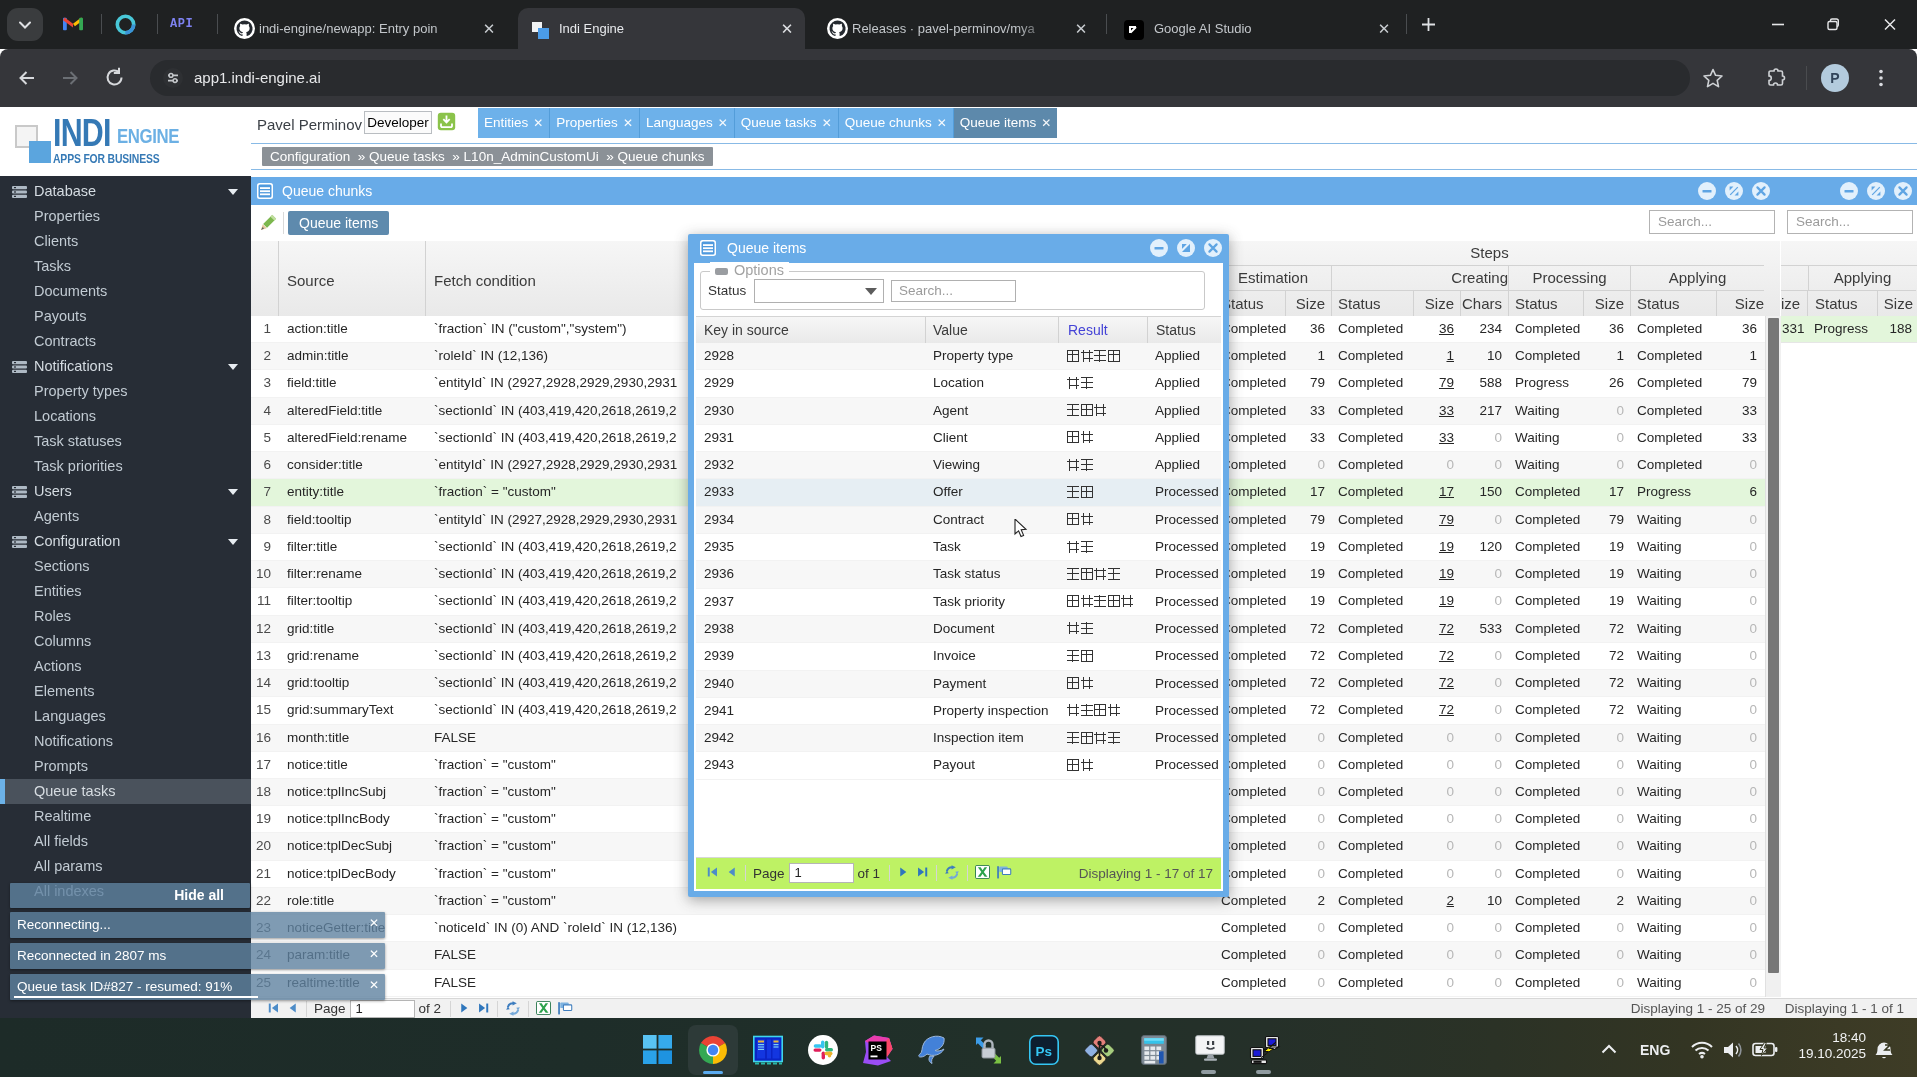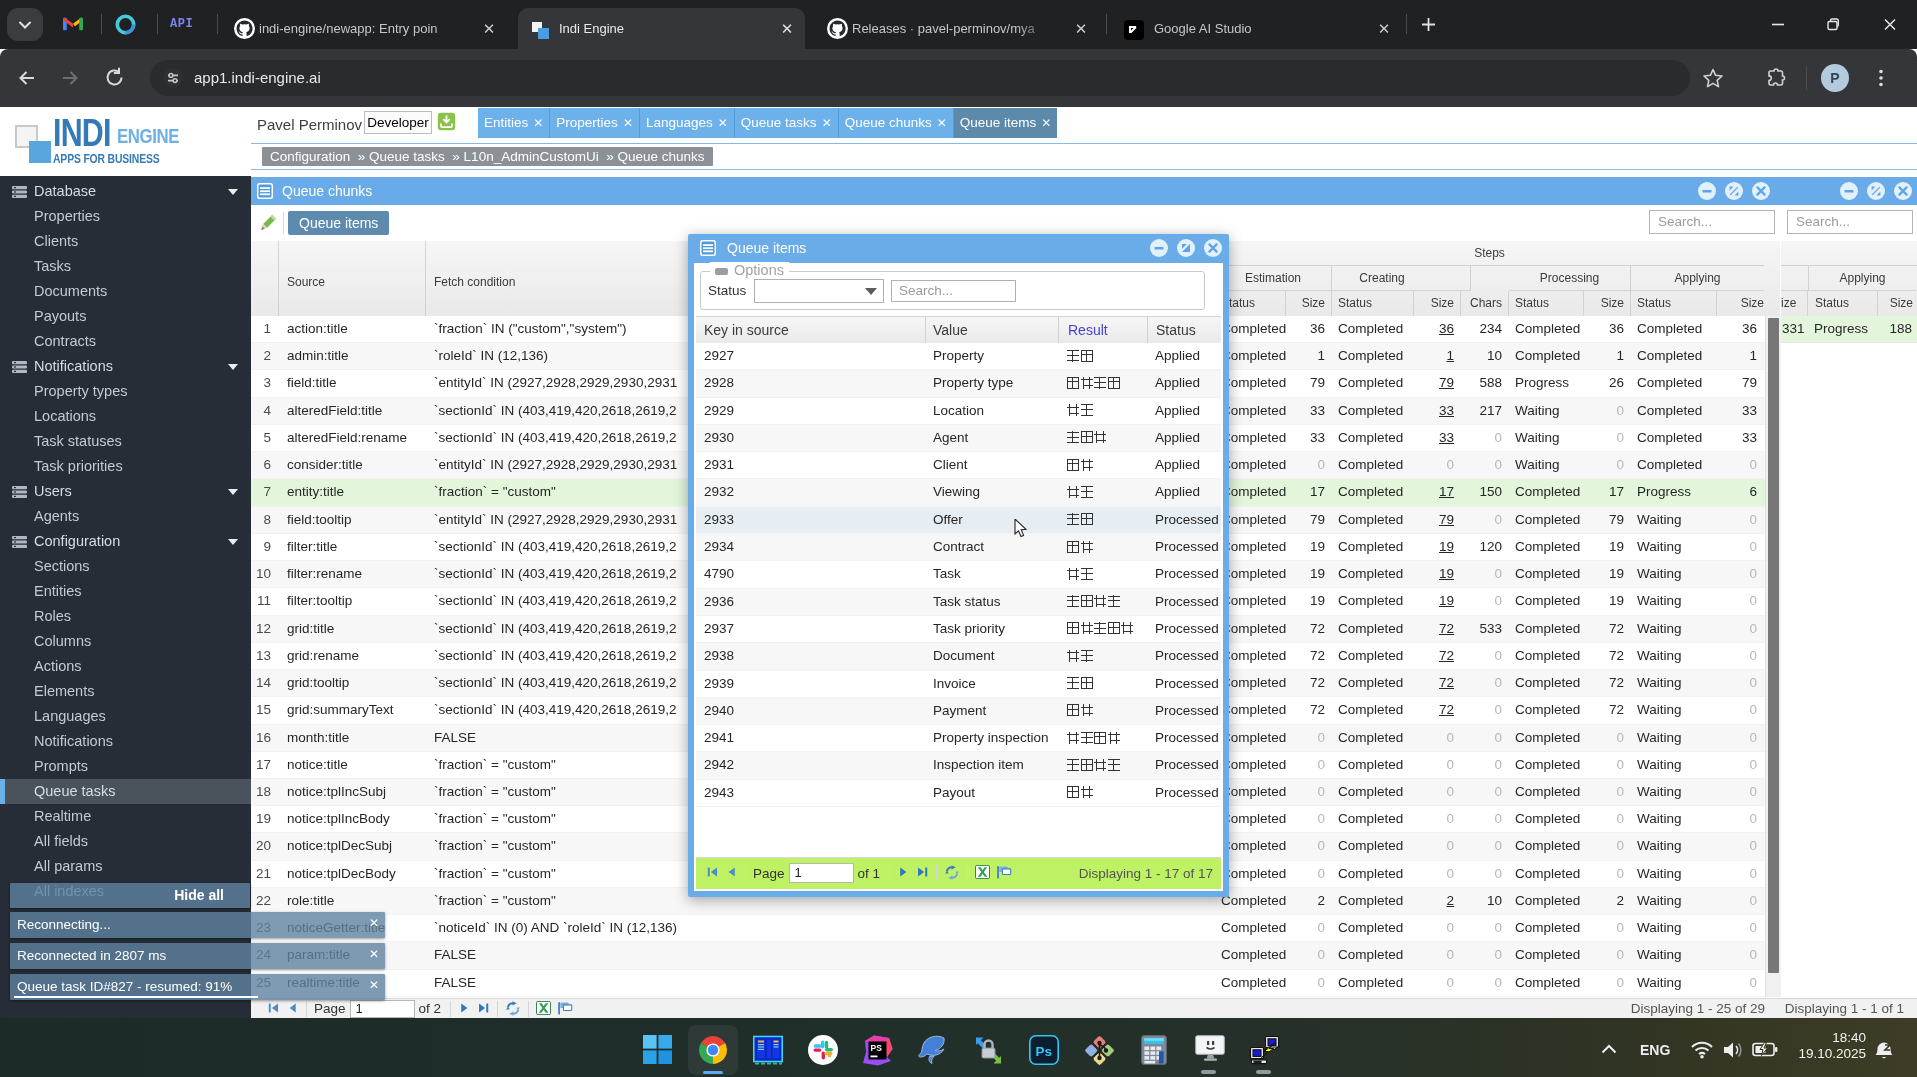--- a/index.html
+++ b/index.html
@@ -41,21 +41,21 @@
 .wtitle{position:absolute;left:31px;top:6px;color:#fff;font-size:14px}
 .wtools{position:absolute;top:5px}
 .wtools .wt{margin-left:9px;float:left}
 #mw-tbar{position:absolute;left:0;top:28px;width:100%;height:36px;background:#fff}
 #mw-tbar .pencil{position:absolute;left:7px;top:9px}
 #mw-tbar .vsep{position:absolute;left:32px;top:7px;width:1px;height:22px;background:#d9d9d9}
 .tbtn{position:absolute;left:37px;top:6px;height:24px;background:#5e8aad;color:#fff;font-size:14px;line-height:24px;padding:0 11px;border-radius:2px}
 .srch{position:absolute;top:5px;width:116px;height:22px;border:1px solid #b3b3b3;background:#fff;color:#9b9b9b;font-size:13.5px;line-height:22px;padding-left:8px}
 
 #mw-hdr{position:absolute;left:0;top:64px;width:1529px;height:75px;background:linear-gradient(#f6f6f6,#e9e9e9);border-bottom:1px solid #cfcfcf}
-.hcell{position:absolute;border-right:1px solid #d2d2d2;color:#3b3b3b;font-size:12px}
+.hcell{position:absolute;border-right:1px solid #d2d2d2;color:#3b3b3b;font-size:15px}
 .hc-top{border-bottom:1px solid #d2d2d2}
 .htext{position:absolute;left:8px;bottom:5px}
 
 #mw-rows{position:absolute;left:0;top:139px;width:1514px;height:681px;overflow:hidden}
 .row{height:26.24px;border-bottom:1px solid #f2f2f2;background:#fff;white-space:nowrap}
 .row.alt{background:#f7f7f7}
 .row.grn{background:#e3f6db}
 .c{display:inline-block;vertical-align:top;font-size:13.5px;color:#262626;line-height:26px;overflow:hidden;white-space:nowrap}
 .rn{width:20px;padding-right:8px;text-align:right;color:#4a4a4a}
 .src{width:139px;padding-left:8px}
@@ -426,21 +426,21 @@
     <div id="mw-hdr">
       <div class="hcell" style="left:0;top:0;width:27px;height:75px"></div>
       <div class="hcell" style="left:28px;top:0;width:146px;height:75px">
           <span class="htext" style="bottom:27px">Source</span>
         </div>
       <div class="hcell" style="left:175px;top:0;width:788px;height:75px">
           <span class="htext" style="bottom:27px">Fetch condition</span>
         </div>
       <div class="hcell hc-top" style="left:964px;top:0;width:549px;height:24px;text-align:center;line-height:24px;border-right:0">Steps</div>
       <div class="hcell hc-top" style="left:964px;top:25px;width:116px;height:24px;text-align:center;line-height:24px">Estimation</div>
-      <div class="hcell hc-top" style="left:1043px;top:25px;width:176px;height:24px;text-align:center;line-height:24px">Creating</div>
+      <div class="hcell hc-top" style="left:1081px;top:25px;width:176px;height:24px;text-align:right;line-height:24px">Creating</div>
       <div class="hcell hc-top" style="left:1258px;top:25px;width:121px;height:24px;text-align:center;line-height:24px">Processing</div>
       <div class="hcell hc-top" style="left:1380px;top:25px;width:133px;height:24px;text-align:center;line-height:24px;border-right:0">Applying</div>
       <div class="hcell" style="left:964px;top:50px;width:64px;height:25px;line-height:25px;padding-left:6px">Status</div>
       <div class="hcell" style="left:1035px;top:50px;width:39px;height:25px;line-height:25px;text-align:right;padding-right:6px">Size</div>
       <div class="hcell" style="left:1081px;top:50px;width:75px;height:25px;line-height:25px;padding-left:6px">Status</div>
       <div class="hcell" style="left:1163px;top:50px;width:40px;height:25px;line-height:25px;text-align:right;padding-right:6px">Size</div>
       <div class="hcell" style="left:1210px;top:50px;width:41px;height:25px;line-height:25px;text-align:right;padding-right:6px">Chars</div>
       <div class="hcell" style="left:1258px;top:50px;width:68px;height:25px;line-height:25px;padding-left:6px">Status</div>
       <div class="hcell" style="left:1333px;top:50px;width:40px;height:25px;line-height:25px;text-align:right;padding-right:6px">Size</div>
       <div class="hcell" style="left:1380px;top:50px;width:79px;height:25px;line-height:25px;padding-left:6px">Status</div>
@@ -538,29 +538,28 @@
           </div>
         <span id="msrch">Search...</span>
       </div>
       <div id="mg-hdr">
         <span class="mh" style="left:0;width:221px">Key in source</span>
         <span class="mh" style="left:229px;width:125px">Value</span>
         <span class="mh" style="left:364px;width:79px;color:#4443d6">Result</span>
         <span class="mh" style="left:452px;width:65px;border-right:0">Status</span>
       </div>
       <div id="mg-rows">
-<div class="mrow"><div class="mc k">2927</div><div class="mc v">Property</div><div class="mc res"><i class="hz c1"></i><i class="hz c2"></i></div><div class="mc s">Applied</div></div>
 <div class="mrow alt"><div class="mc k">2928</div><div class="mc v">Property type</div><div class="mc res"><i class="hz c2"></i><i class="hz c3"></i><i class="hz c1"></i><i class="hz c2"></i></div><div class="mc s">Applied</div></div>
 <div class="mrow"><div class="mc k">2929</div><div class="mc v">Location</div><div class="mc res"><i class="hz c3"></i><i class="hz c1"></i></div><div class="mc s">Applied</div></div>
 <div class="mrow alt"><div class="mc k">2930</div><div class="mc v">Agent</div><div class="mc res"><i class="hz c1"></i><i class="hz c2"></i><i class="hz c3"></i></div><div class="mc s">Applied</div></div>
 <div class="mrow"><div class="mc k">2931</div><div class="mc v">Client</div><div class="mc res"><i class="hz c2"></i><i class="hz c3"></i></div><div class="mc s">Applied</div></div>
 <div class="mrow alt"><div class="mc k">2932</div><div class="mc v">Viewing</div><div class="mc res"><i class="hz c3"></i><i class="hz c1"></i></div><div class="mc s">Applied</div></div>
 <div class="mrow hov"><div class="mc k">2933</div><div class="mc v">Offer</div><div class="mc res"><i class="hz c1"></i><i class="hz c2"></i></div><div class="mc s">Processed</div></div>
 <div class="mrow alt"><div class="mc k">2934</div><div class="mc v">Contract</div><div class="mc res"><i class="hz c2"></i><i class="hz c3"></i></div><div class="mc s">Processed</div></div>
-<div class="mrow"><div class="mc k">4790</div><div class="mc v">Task</div><div class="mc res"><i class="hz c3"></i><i class="hz c1"></i></div><div class="mc s">Processed</div></div>
+<div class="mrow"><div class="mc k">2935</div><div class="mc v">Task</div><div class="mc res"><i class="hz c3"></i><i class="hz c1"></i></div><div class="mc s">Processed</div></div>
 <div class="mrow alt"><div class="mc k">2936</div><div class="mc v">Task status</div><div class="mc res"><i class="hz c1"></i><i class="hz c2"></i><i class="hz c3"></i><i class="hz c1"></i></div><div class="mc s">Processed</div></div>
 <div class="mrow"><div class="mc k">2937</div><div class="mc v">Task priority</div><div class="mc res"><i class="hz c2"></i><i class="hz c3"></i><i class="hz c1"></i><i class="hz c2"></i><i class="hz c3"></i></div><div class="mc s">Processed</div></div>
 <div class="mrow alt"><div class="mc k">2938</div><div class="mc v">Document</div><div class="mc res"><i class="hz c3"></i><i class="hz c1"></i></div><div class="mc s">Processed</div></div>
 <div class="mrow"><div class="mc k">2939</div><div class="mc v">Invoice</div><div class="mc res"><i class="hz c1"></i><i class="hz c2"></i></div><div class="mc s">Processed</div></div>
 <div class="mrow alt"><div class="mc k">2940</div><div class="mc v">Payment</div><div class="mc res"><i class="hz c2"></i><i class="hz c3"></i></div><div class="mc s">Processed</div></div>
 <div class="mrow"><div class="mc k">2941</div><div class="mc v">Property inspection</div><div class="mc res"><i class="hz c3"></i><i class="hz c1"></i><i class="hz c2"></i><i class="hz c3"></i></div><div class="mc s">Processed</div></div>
 <div class="mrow alt"><div class="mc k">2942</div><div class="mc v">Inspection item</div><div class="mc res"><i class="hz c1"></i><i class="hz c2"></i><i class="hz c3"></i><i class="hz c1"></i></div><div class="mc s">Processed</div></div>
 <div class="mrow"><div class="mc k">2943</div><div class="mc v">Payout</div><div class="mc res"><i class="hz c2"></i><i class="hz c3"></i></div><div class="mc s">Processed</div></div>
       </div>
       <div id="md-pager"><span class="pgb"><svg width="13" height="14" viewBox="0 0 16 16">

